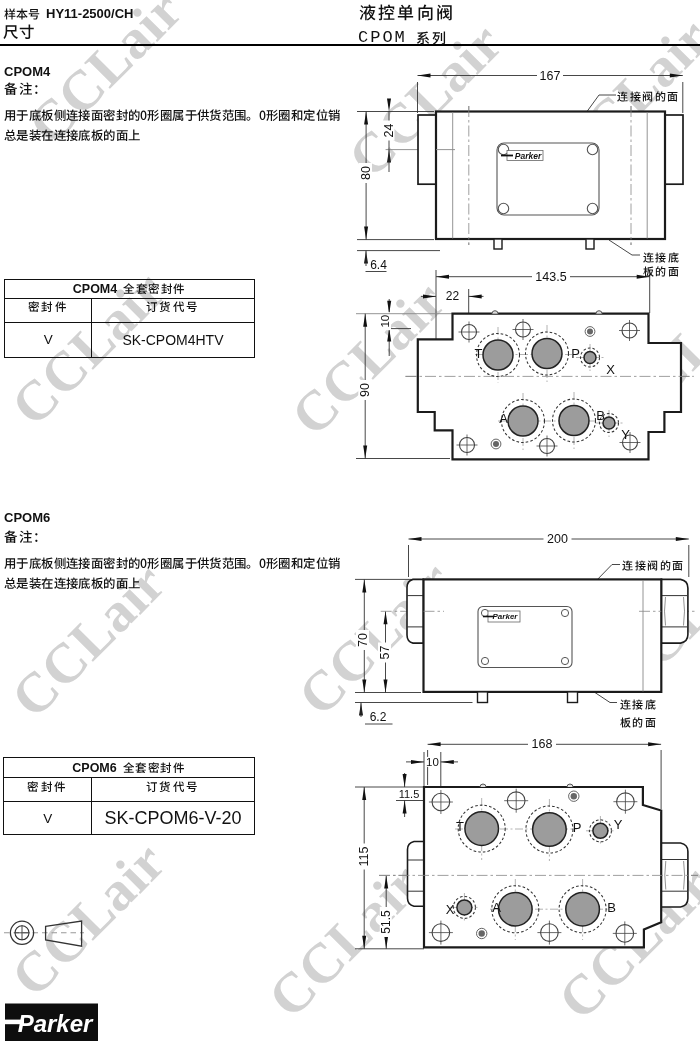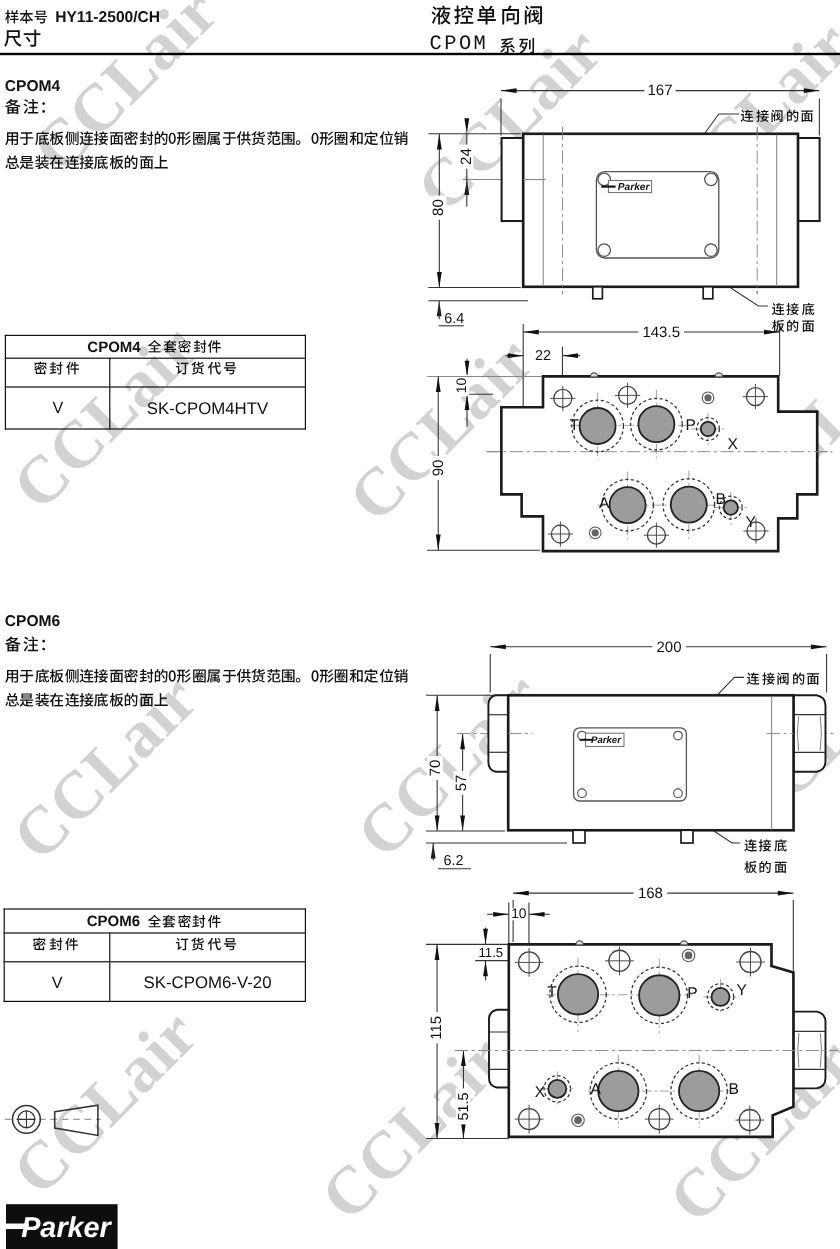--- a/index.html
+++ b/index.html
@@ -694,18 +694,18 @@
               </svg><svg viewBox="0 0 1000 1000" width="11.50" height="11.50" style="margin-right: 2px;">
                 <path d="M448 583V666C448 736 418 827 58 887C80 908 108 944 119 964C495 889 549 769 549 669V583ZM530 820C652 857 813 919 894 964L947 889C861 845 698 786 580 754ZM181 461V779H278V548H733V770H834V461ZM513 40V186C464 197 415 208 368 217C379 236 391 266 395 286L513 263V291C513 381 542 407 654 407C677 407 803 407 827 407C915 407 942 376 953 261C928 255 889 242 869 228C865 312 857 326 819 326C791 326 686 326 664 326C616 326 608 321 608 290V241C728 212 844 175 931 131L869 63C804 99 710 133 608 161V40ZM318 30C253 115 143 195 36 244C57 260 90 295 104 312C142 291 182 265 221 237V425H316V157C349 126 379 94 404 61Z" fill="currentColor"></path>
               </svg><svg viewBox="0 0 1000 1000" width="11.50" height="11.50" style="margin-right: 2px;">
                 <path d="M715 96C771 146 837 216 866 262L941 213C910 166 842 98 785 51ZM539 51C543 157 548 256 557 348L331 377L344 467L566 438C604 749 683 949 851 963C905 966 952 917 975 734C958 725 916 701 897 682C888 796 874 851 848 850C753 839 692 672 660 426L959 387L946 297L650 335C642 248 637 152 634 51ZM300 45C236 201 128 352 16 447C32 469 60 519 70 541C111 503 152 459 191 410V962H288V271C327 207 362 141 390 74Z" fill="currentColor"></path>
               </svg><svg viewBox="0 0 1000 1000" width="11.50" height="11.50" style="margin-right: 2px;">
                 <path d="M274 157H720V275H274ZM180 74V358H820V74ZM58 436V522H256C236 586 212 654 191 703H710C694 800 677 849 654 866C642 875 629 876 606 876C577 876 503 875 434 868C452 894 465 931 467 959C536 962 602 962 638 961C681 959 709 952 735 929C772 896 796 821 818 659C821 645 823 617 823 617H331L363 522H937V436Z" fill="currentColor"></path>
               </svg></span></td>
   </tr>
   <tr style="height:33.6px">
     <td style="font-size:13.5px">V</td>
-    <td style="font-size:14px">SK-CPOM6-V-20</td>
+    <td style="font-size:18px">SK-CPOM6-V-20</td>
   </tr>
 </tbody>
     </table>
 
 </div>
 
 </body></html>

